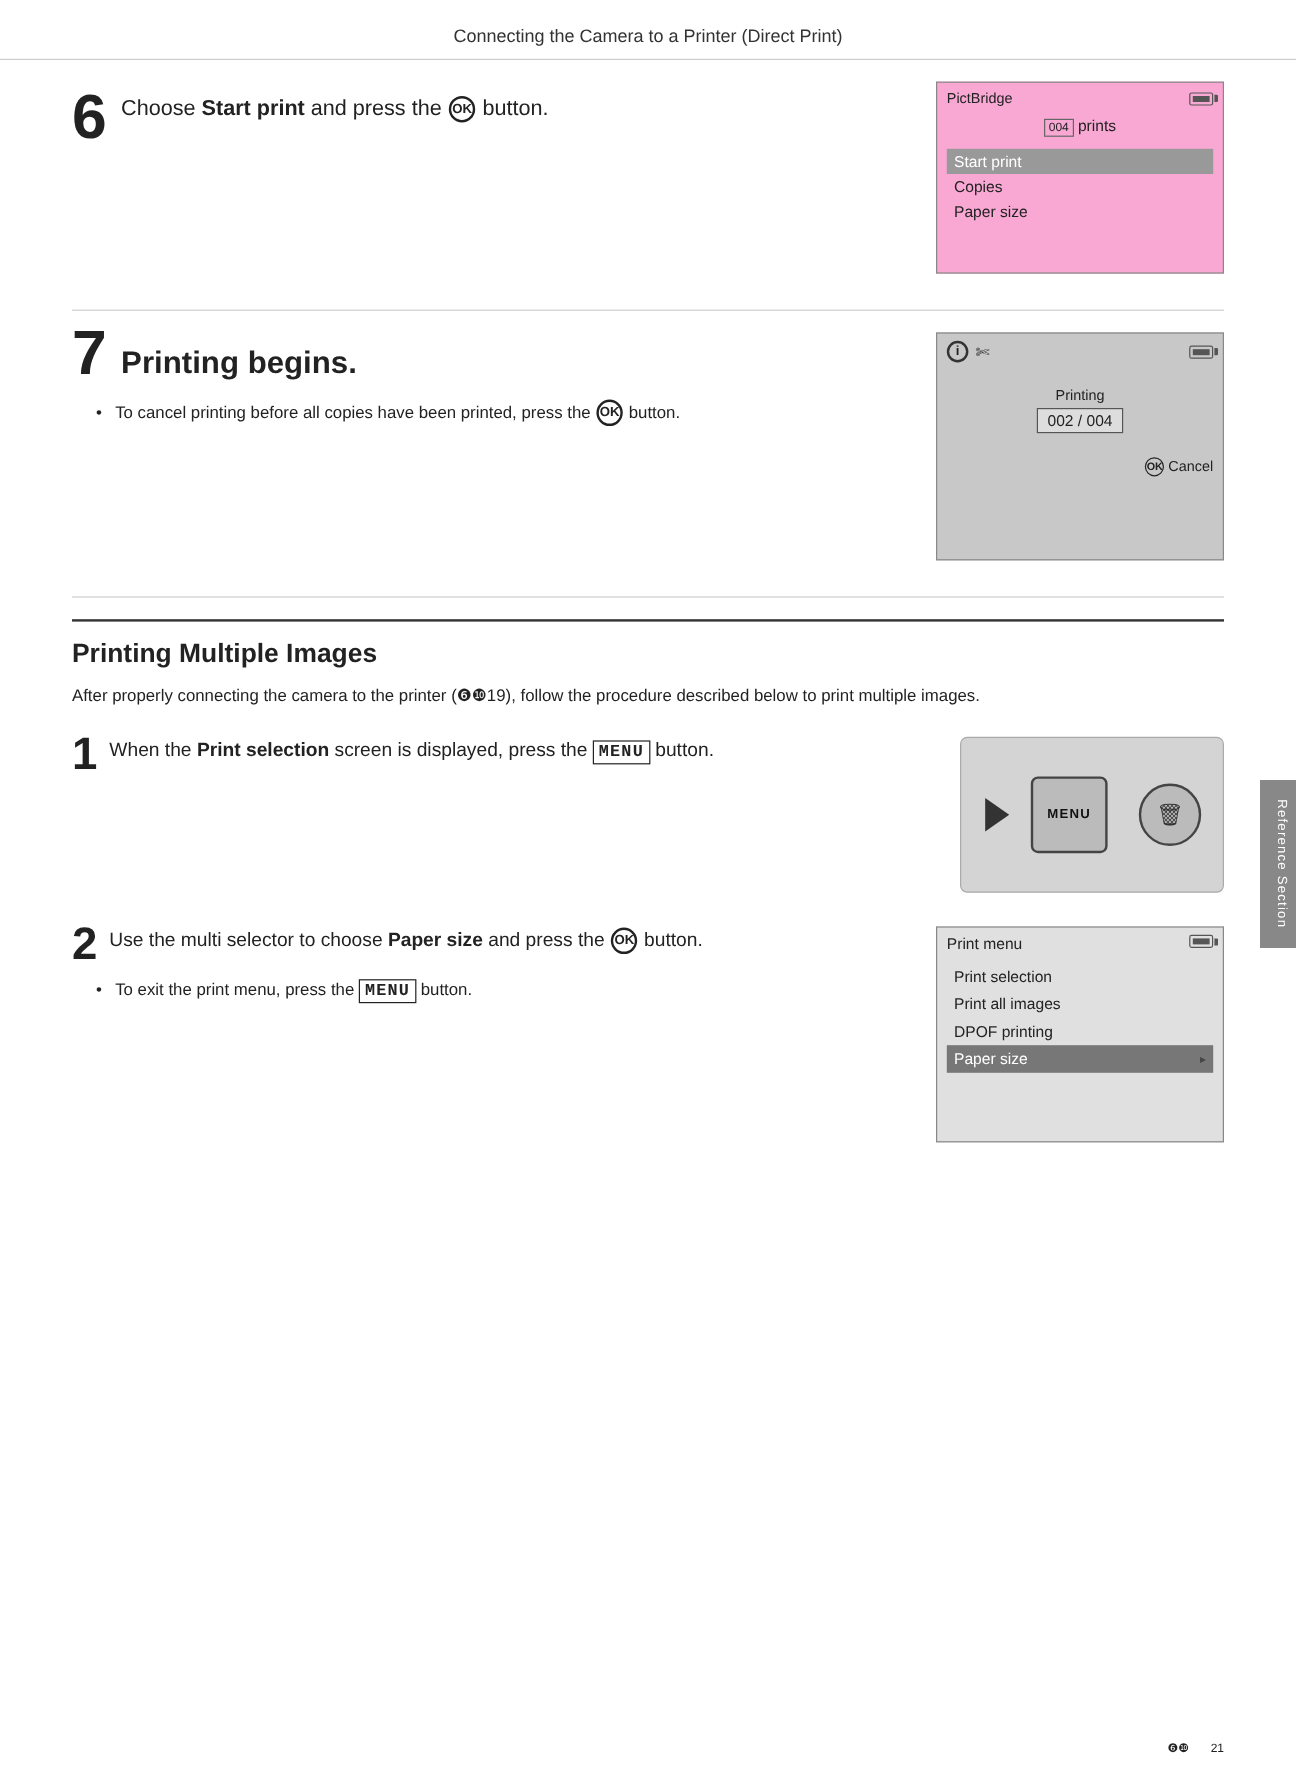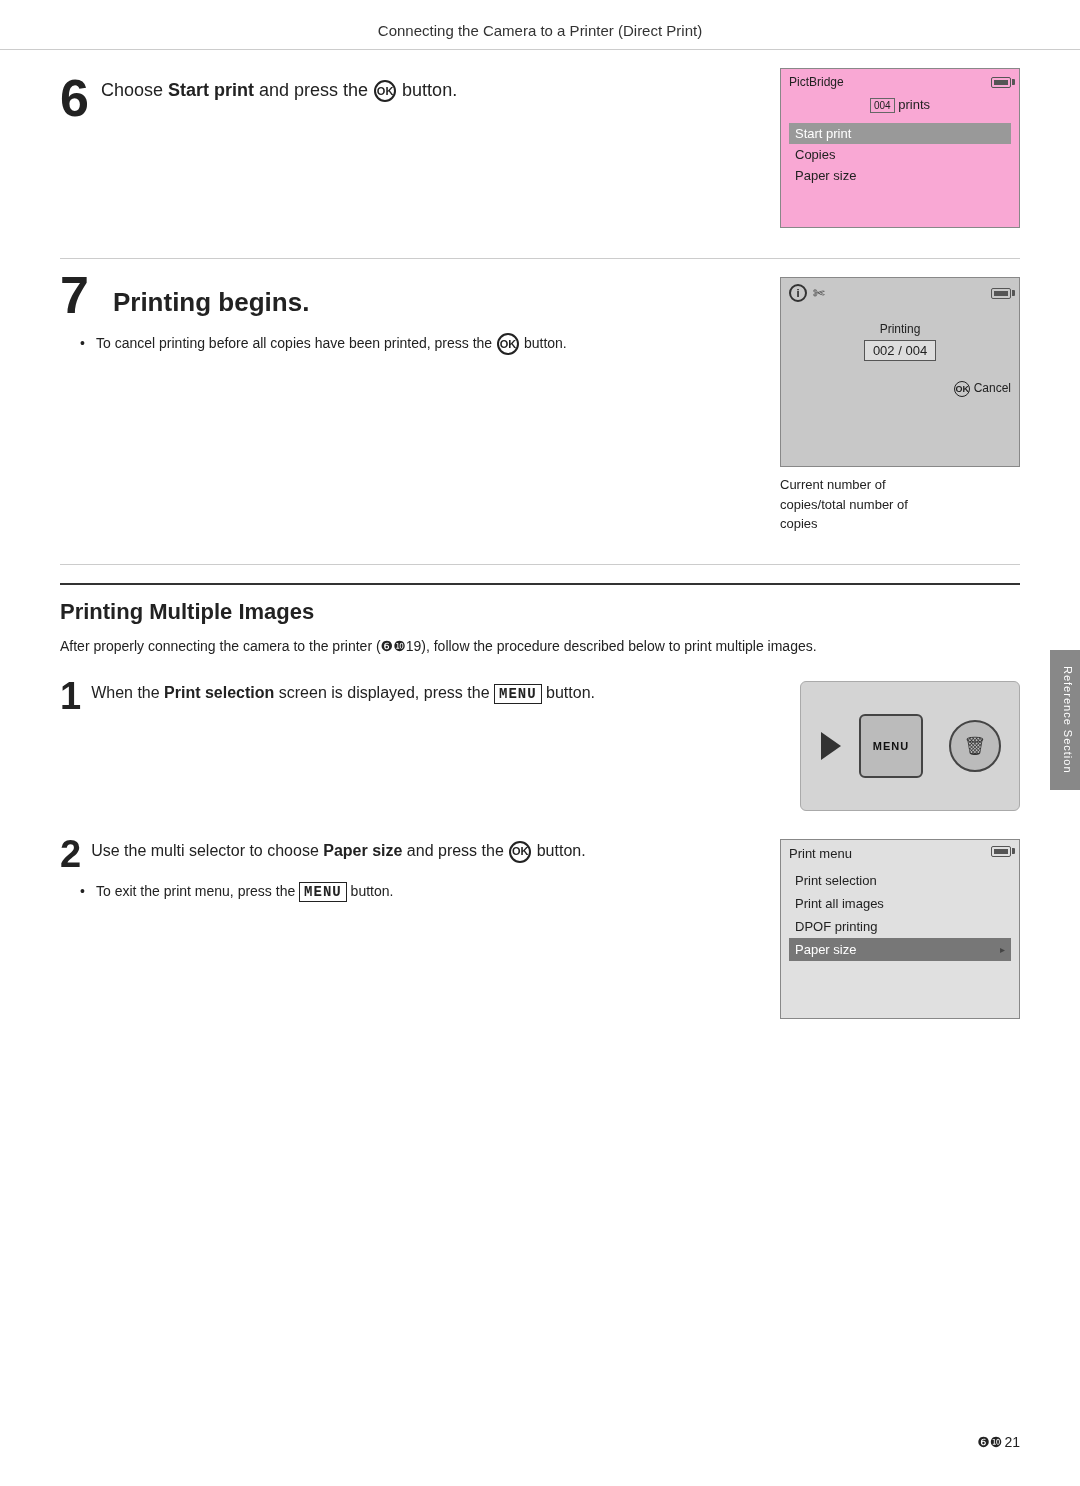--- a/index.html
+++ b/index.html
@@ -180,21 +180,20 @@
       font-weight: bold;
       line-height: 1;
       margin-right: 12px;
       margin-top: -8px;
     }
 
     .step-7-heading .step-title {
       font-size: 26px;
       font-weight: bold;
       padding-top: 10px;
-      margin-left: 12px;
     }
 
     .bullet-list {
       list-style: none;
       padding-left: 20px;
       margin-top: 8px;
     }
 
     .bullet-list li {
       position: relative;
@@ -460,27 +459,27 @@
       font-size: 11px;
       writing-mode: vertical-rl;
       text-orientation: mixed;
       padding: 16px 6px;
       letter-spacing: 1px;
     }
 
     
     .page-number {
       position: absolute;
-      bottom: 36px;
+      bottom: 23px;
       right: 60px;
-      font-size: 14px;
-      color: #222;
-      display: flex;
-      align-items: center;
-      gap: 2px;
+      font-size: 10px;
+      color: #222;
+      display: flex;
+      align-items: center;
+      gap: 18px;
     }
 
     hr.divider {
       border: none;
       border-top: 1px solid #ccc;
       margin: 10px 0 18px 0;
     }
 
     .step-6-right {
       display: flex;
@@ -567,25 +566,20 @@
           <div class="printing-label">Printing</div>
           <div class="printing-counter">
             <div class="counter-box">002 / 004</div>
           </div>
           <div class="cancel-label">
             <span class="ok-small">OK</span>
             <span>Cancel</span>
           </div>
         </div>
 
-        <div class="screen-caption">
-          <span>Current number of</span><br>
-          <span>copies/total number of</span><br>
-          <span>copies</span>
-        </div>
       </div>
     </div>
 
     <hr class="divider">
 
     <div class="section-printing-multiple">
       <div class="section-title">Printing Multiple Images</div>
       <div class="section-intro">
         After properly connecting the camera to the printer (❻❿19), follow the procedure described below to print multiple images.
       </div>

